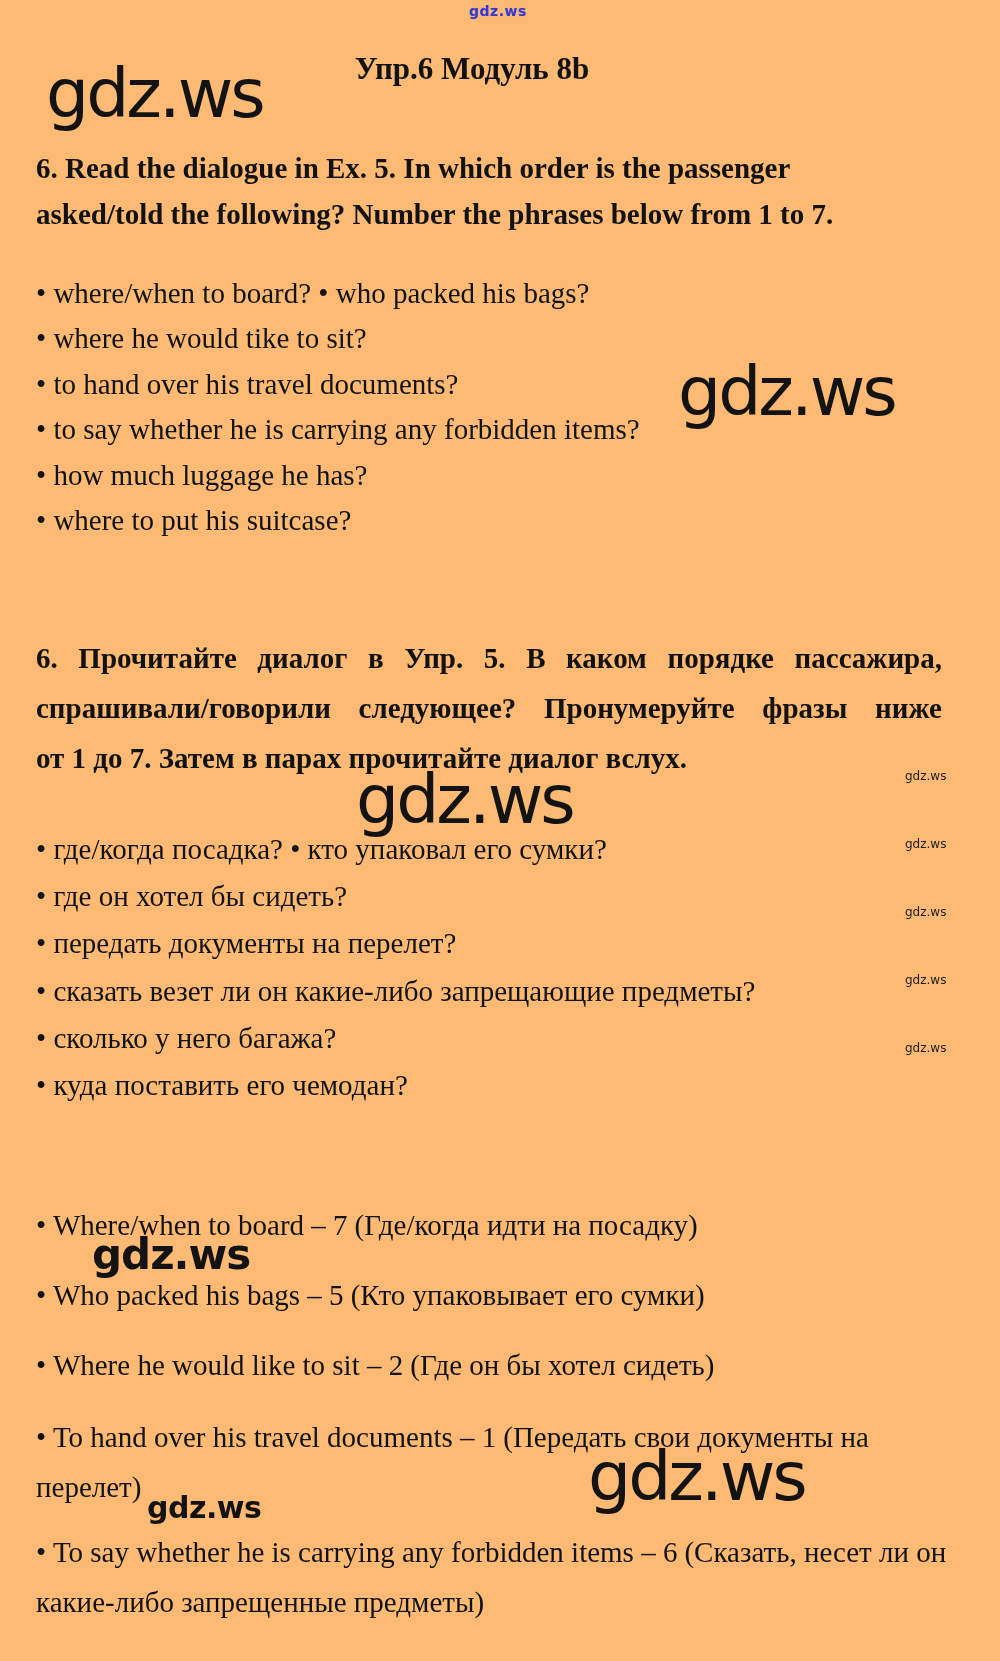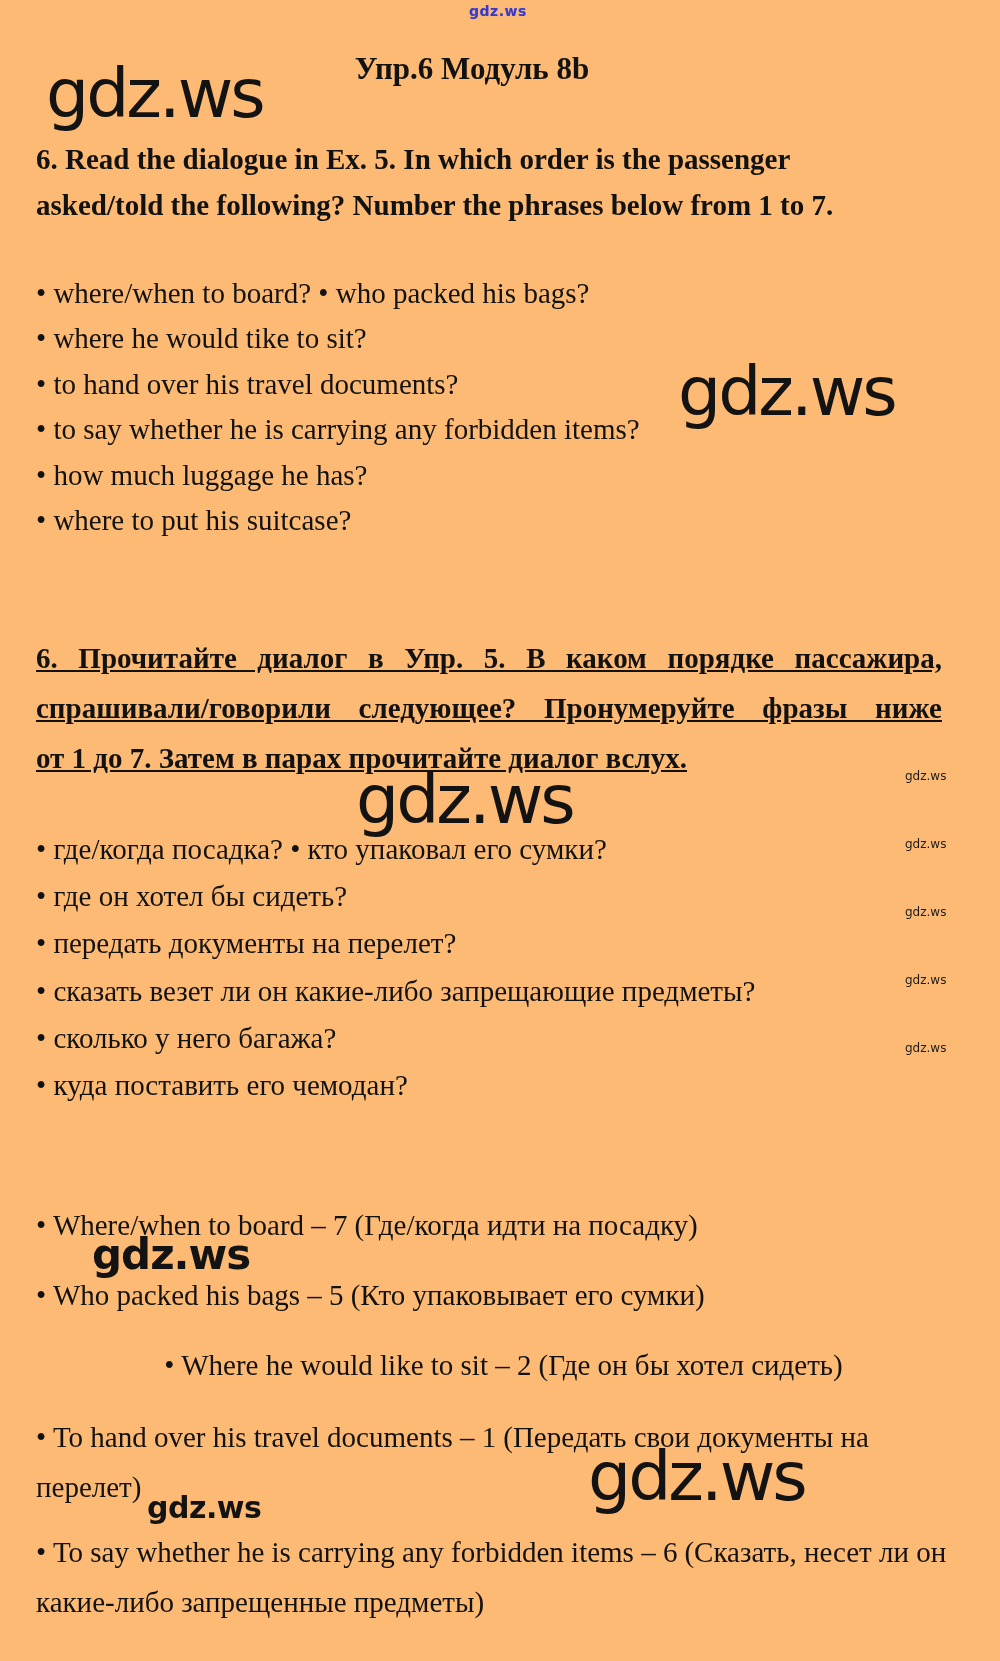--- a/index.html
+++ b/index.html
@@ -49,43 +49,43 @@
     font-weight:bold;
     z-index:2;
   }
   .para{
     position:absolute;
     left:36px;
     font-weight:bold;
     font-size:29px;
     z-index:2;
   }
-  .para-en{top:136px;width:880px;line-height:46px;}
-  .para-ru{top:633px;width:906px;line-height:50px;text-decoration:underline;}
+  .para-en{top:145px;width:880px;line-height:46px;}
+  .para-ru{top:633px;width:906px;line-height:50px;}
   .stretch{text-align:justify;text-align-last:justify;}
   .list{
     position:absolute;
     left:36px;
     width:940px;
     font-size:29px;
     z-index:2;
   }
   .list-en{top:271px;line-height:45.4px;}
   .list-ru{top:826px;line-height:47.2px;}
   .answer{
     position:absolute;
     left:36px;
     width:935px;
     font-size:29px;
     line-height:50px;
     z-index:2;
   }
   .ans-1{top:1200px;}
   .ans-2{top:1270px;}
-  .ans-3{top:1340px;text-align:center;}
+  .ans-3{top:1340px;}
   .ans-4{top:1412px;}
   .ans-5{top:1527px;}
   .ans-ru{margin-left:7px;}
 </style>
 </head>
 <body>
 
 <div class="page">
 
   <div class="wm wm-blue">gdz.ws</div>

